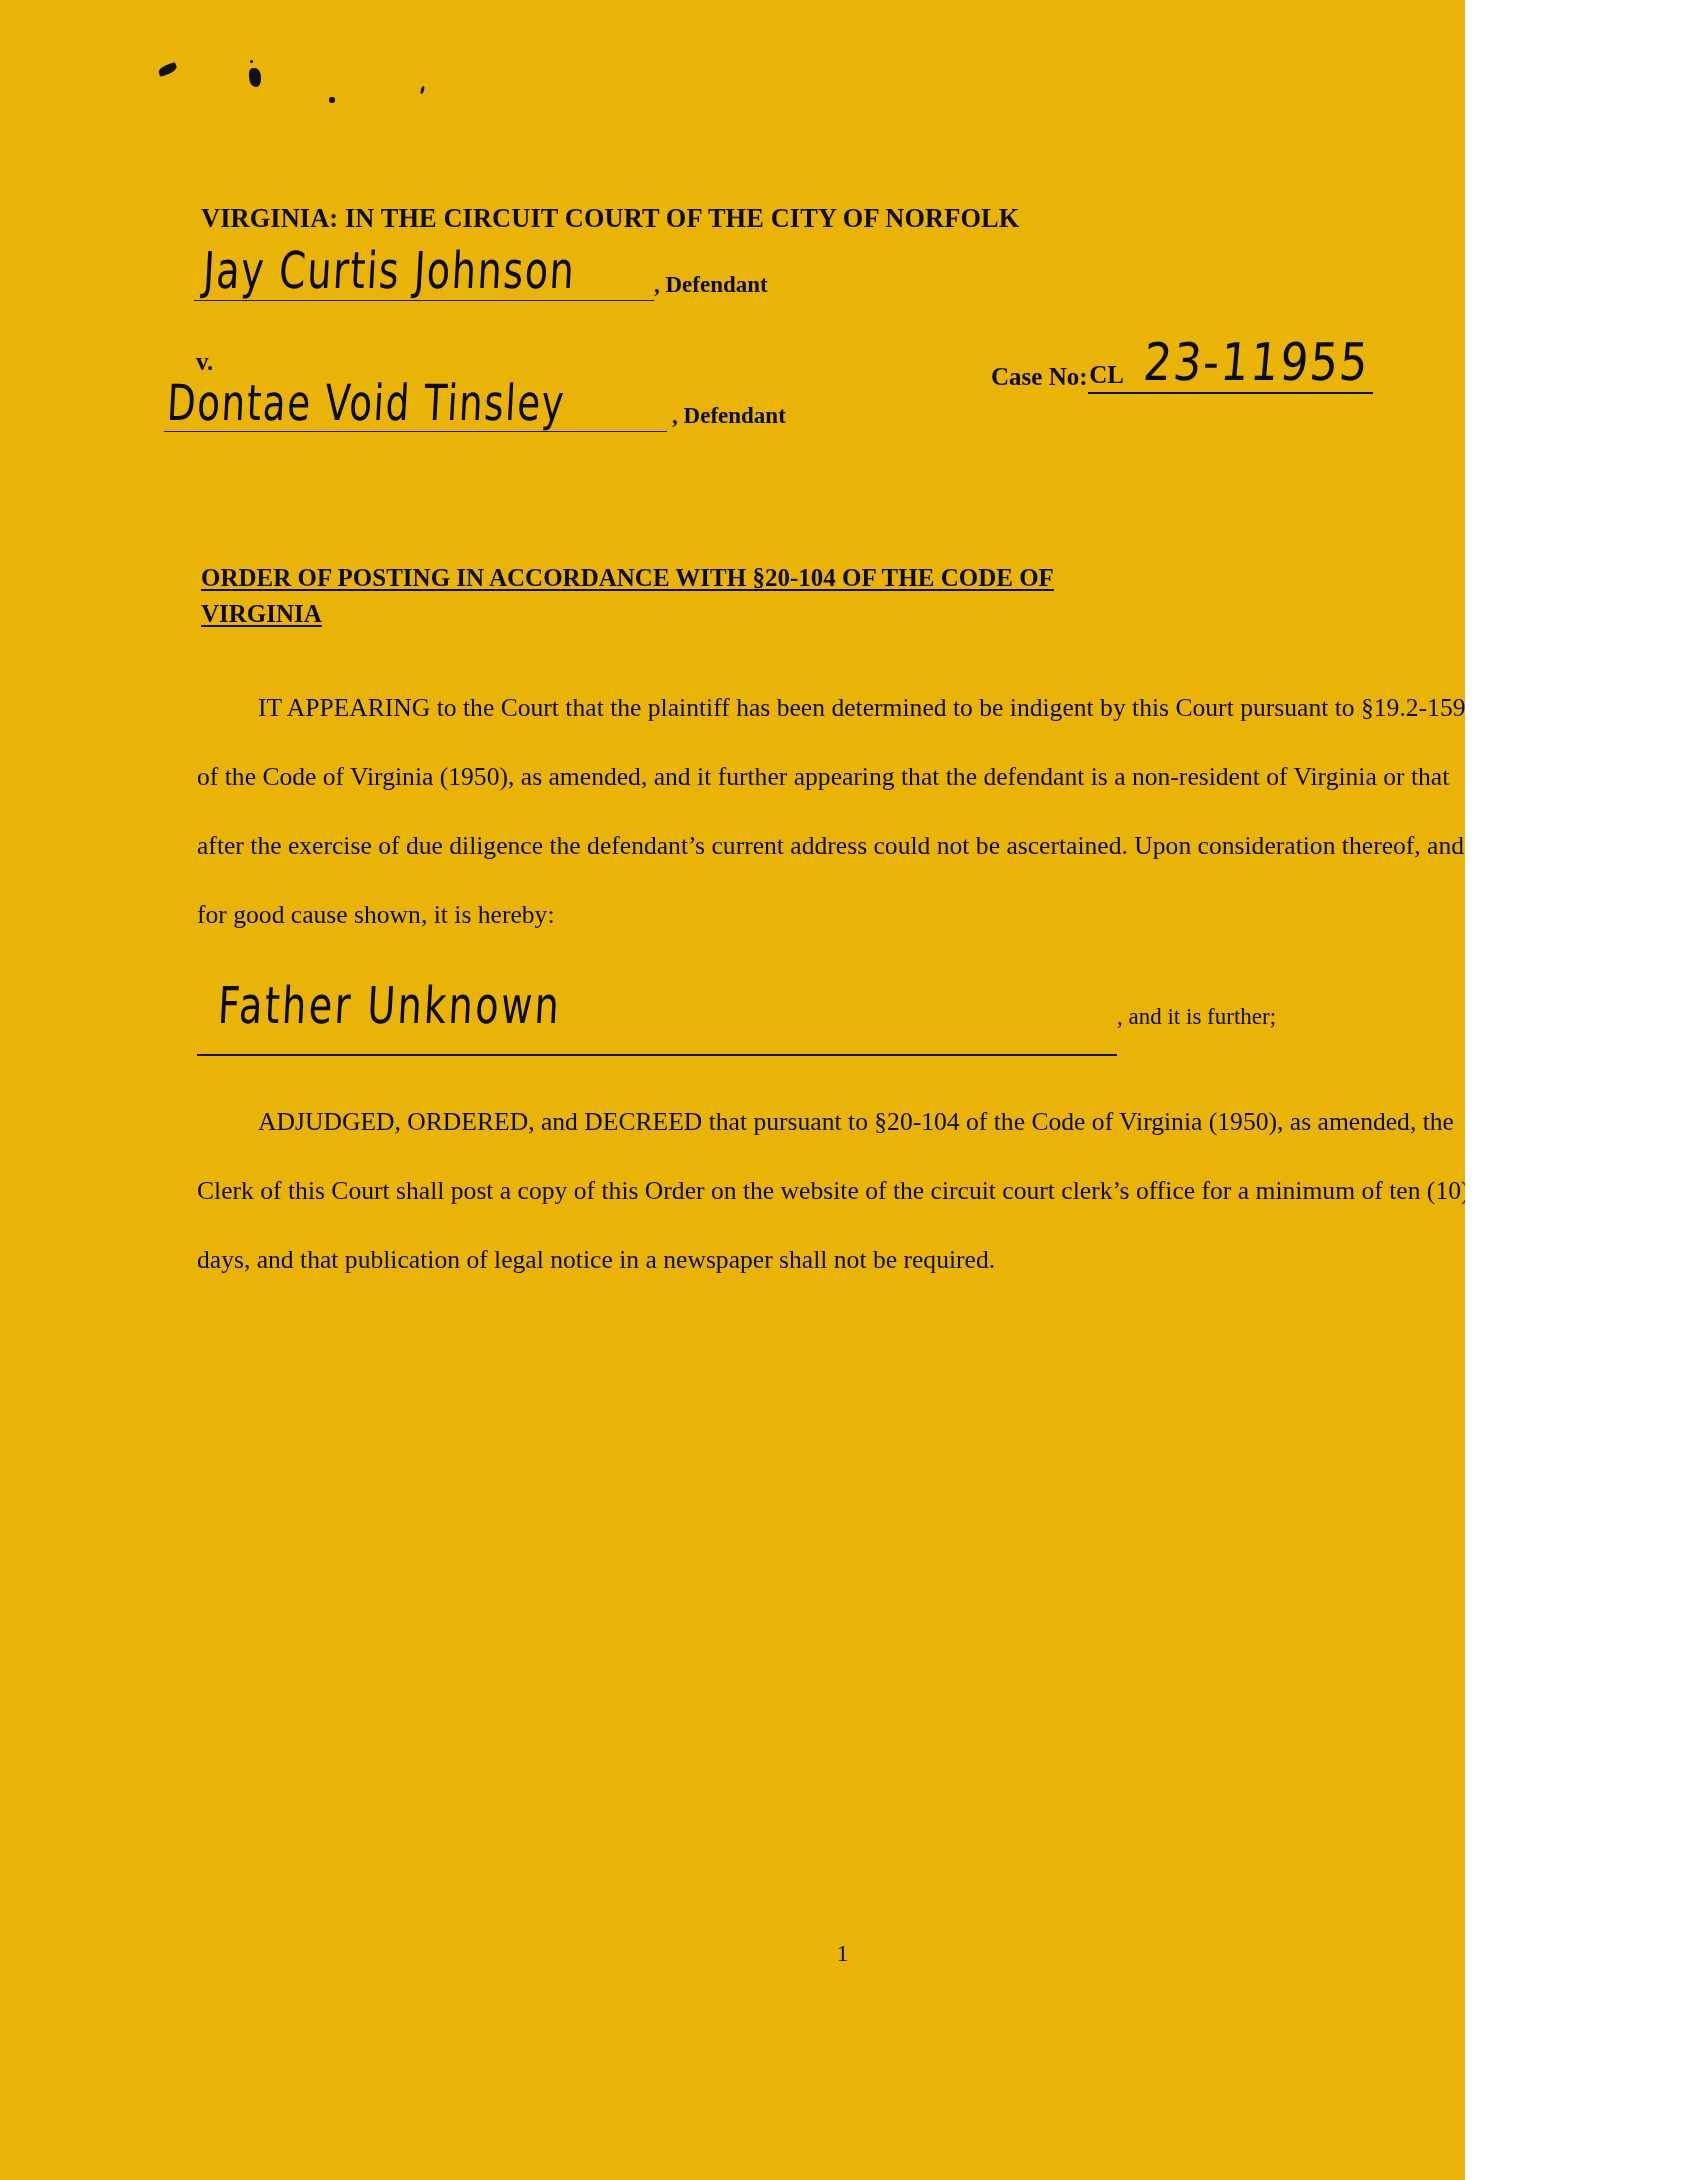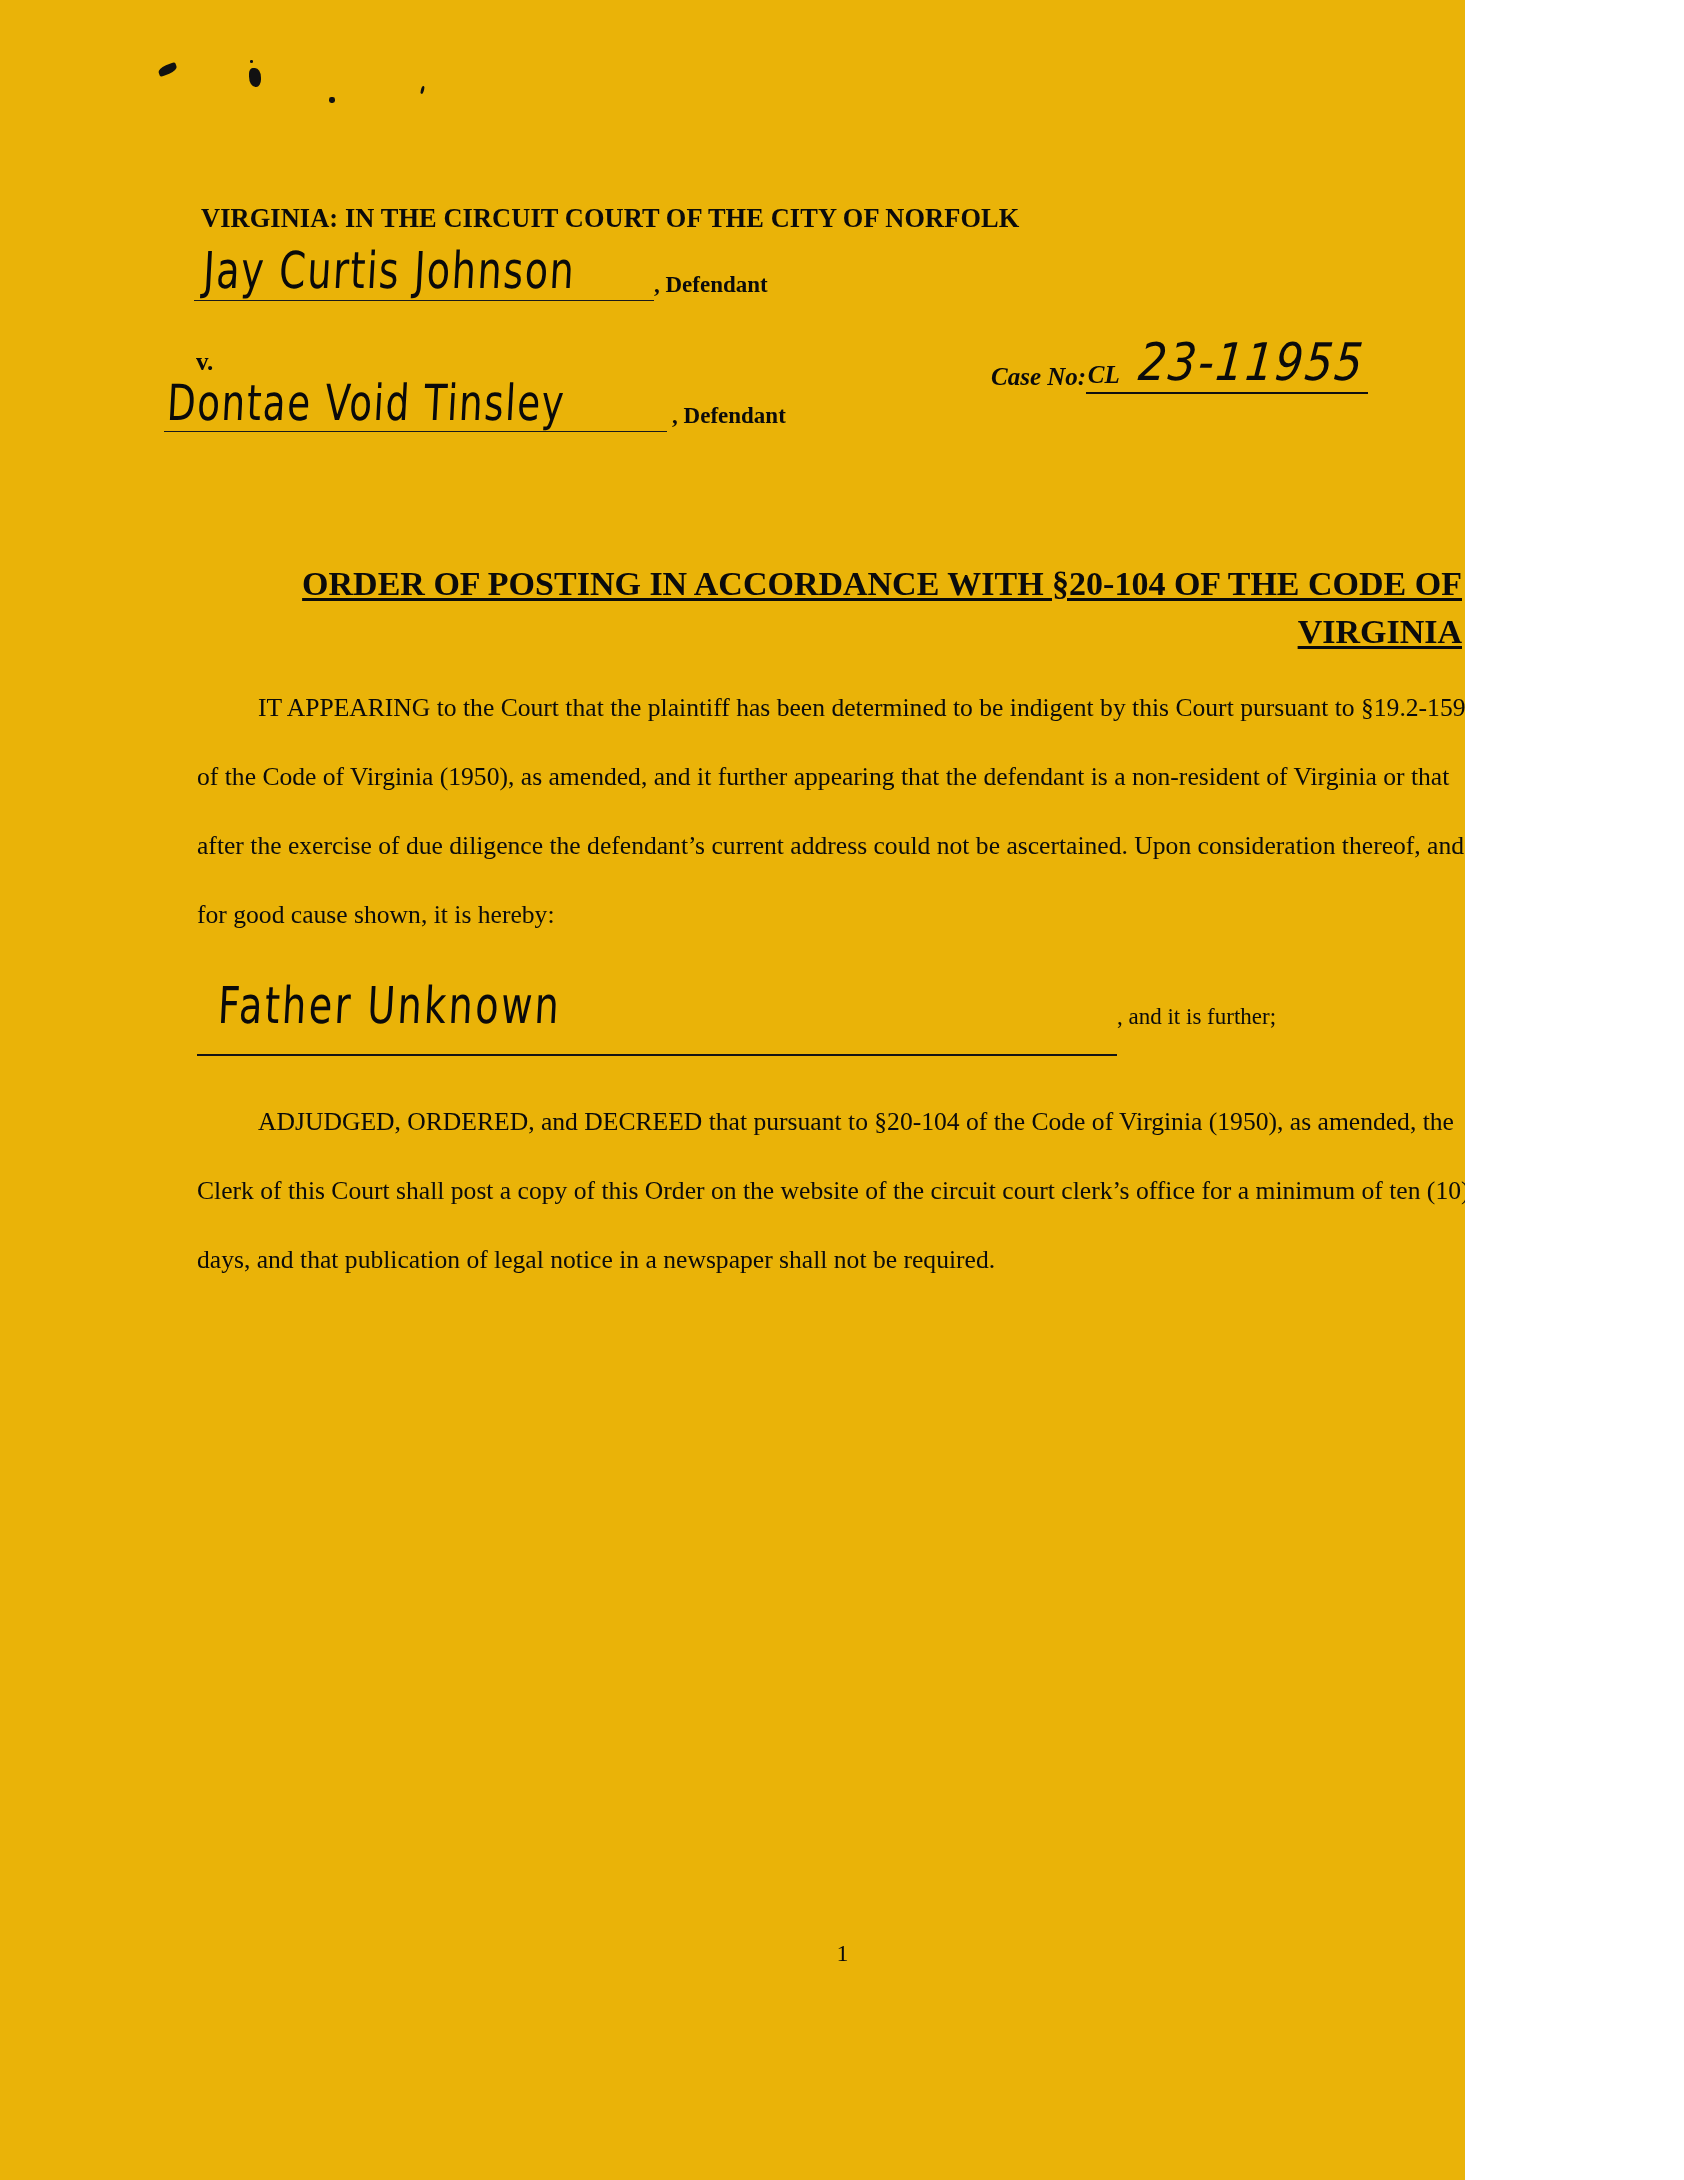--- a/index.html
+++ b/index.html
@@ -91,21 +91,20 @@
 
   .case-no {
     position: absolute;
     left: 991px;
     top: 341px;
     display: flex;
     align-items: flex-end;
     font-size: 25px;
     font-weight: bold;
     white-space: nowrap;
-    font-style: italic;
   }
   .case-no-label { padding-bottom: 2.6px; }
   .case-no-cl {
     padding: 0 1.7px 2.6px 1.7px;
     border-bottom: 2.6px solid #101010;
   }
   .case-no-value-line {
     border-bottom: 2.6px solid #101010;
     width: 247px;
     display: inline-block;
@@ -121,22 +120,22 @@
     padding-left: 15.3px;
     white-space: nowrap;
   }
 
   
   .doc-heading {
     position: absolute;
     left: 201px;
     top: 560px;
     width: 1261px;
-    text-align: right;
-    font-size: 34px;
+    text-align: left;
+    font-size: 25px;
     font-weight: bold;
     line-height: 1.42;
   }
   .doc-heading span { text-decoration: underline; text-underline-offset: 3.4px; }
 
   
   .body-block {
     position: absolute;
     left: 197px;
     top: 673px;

